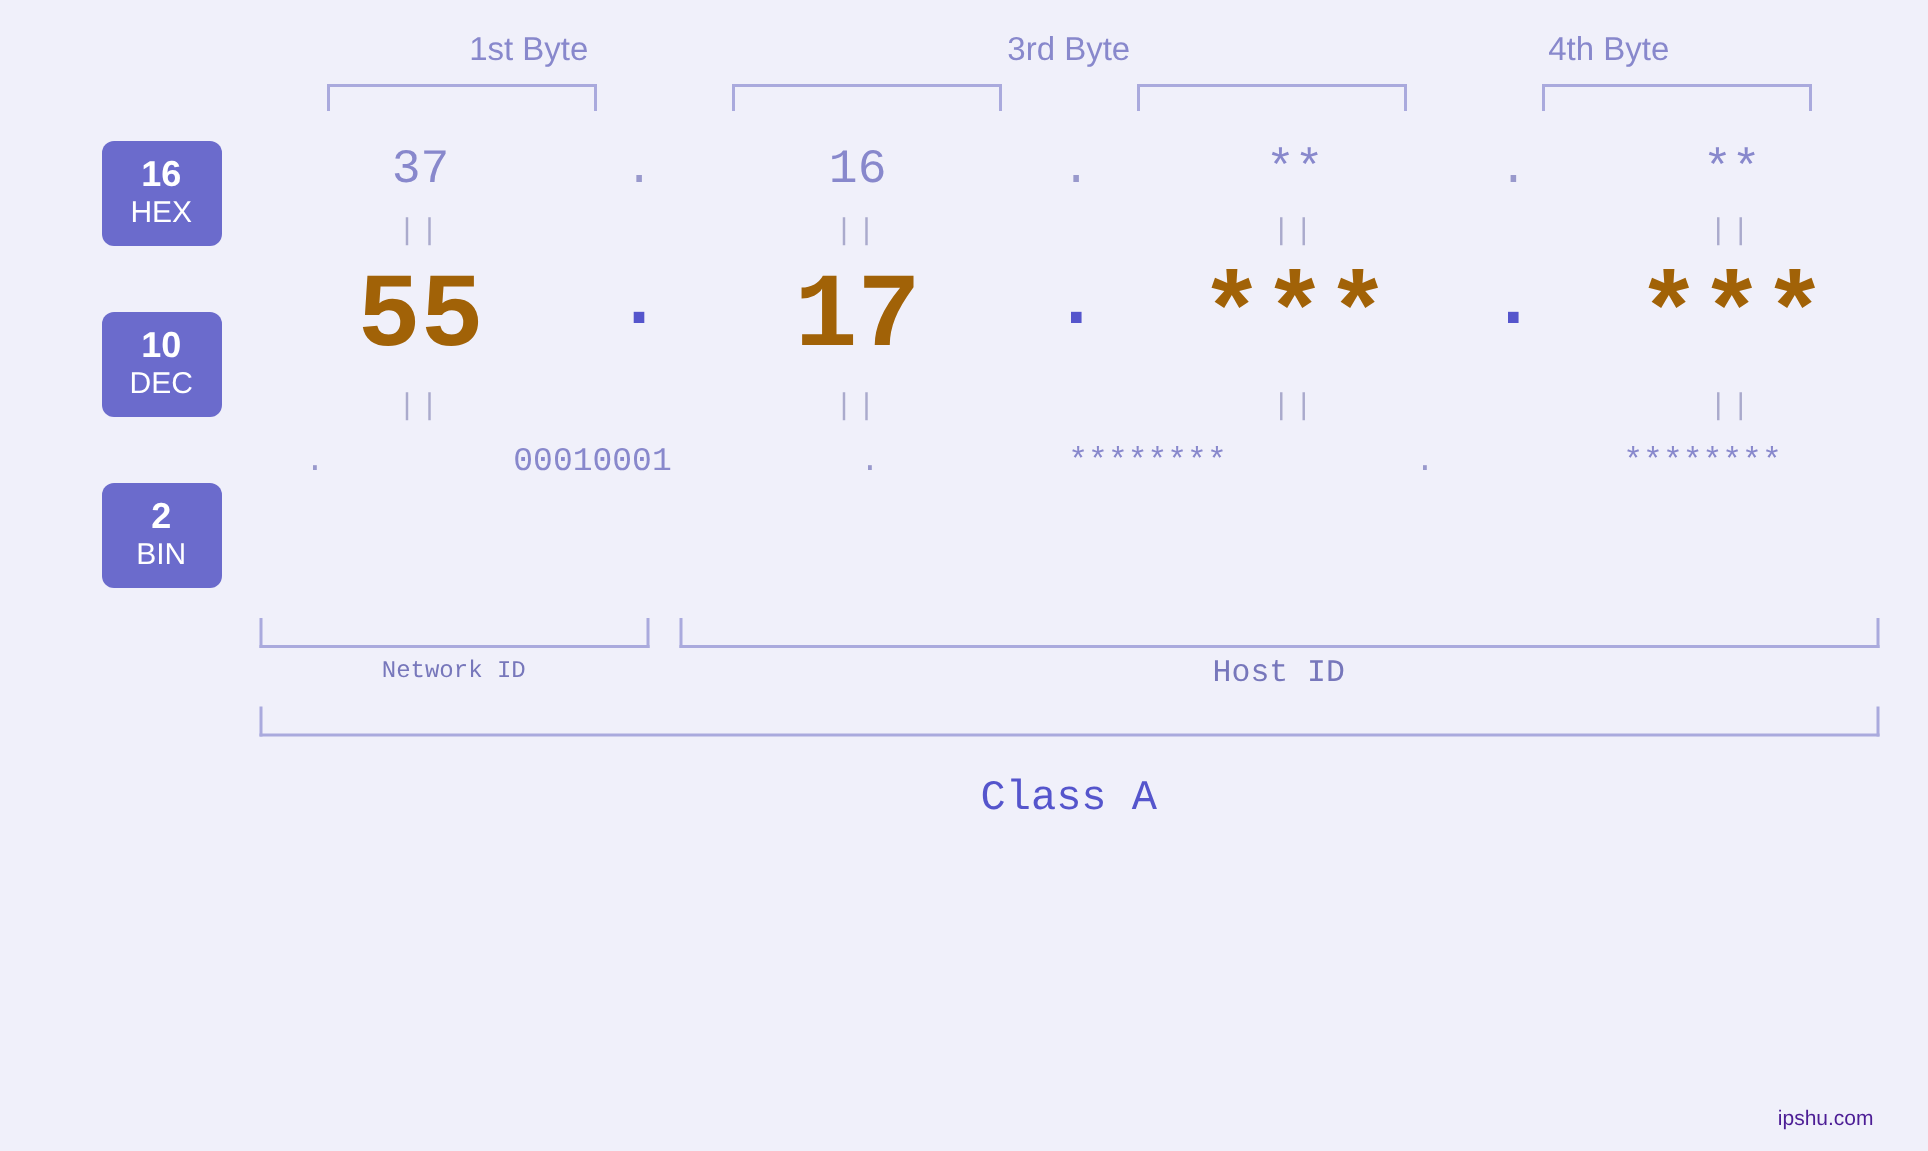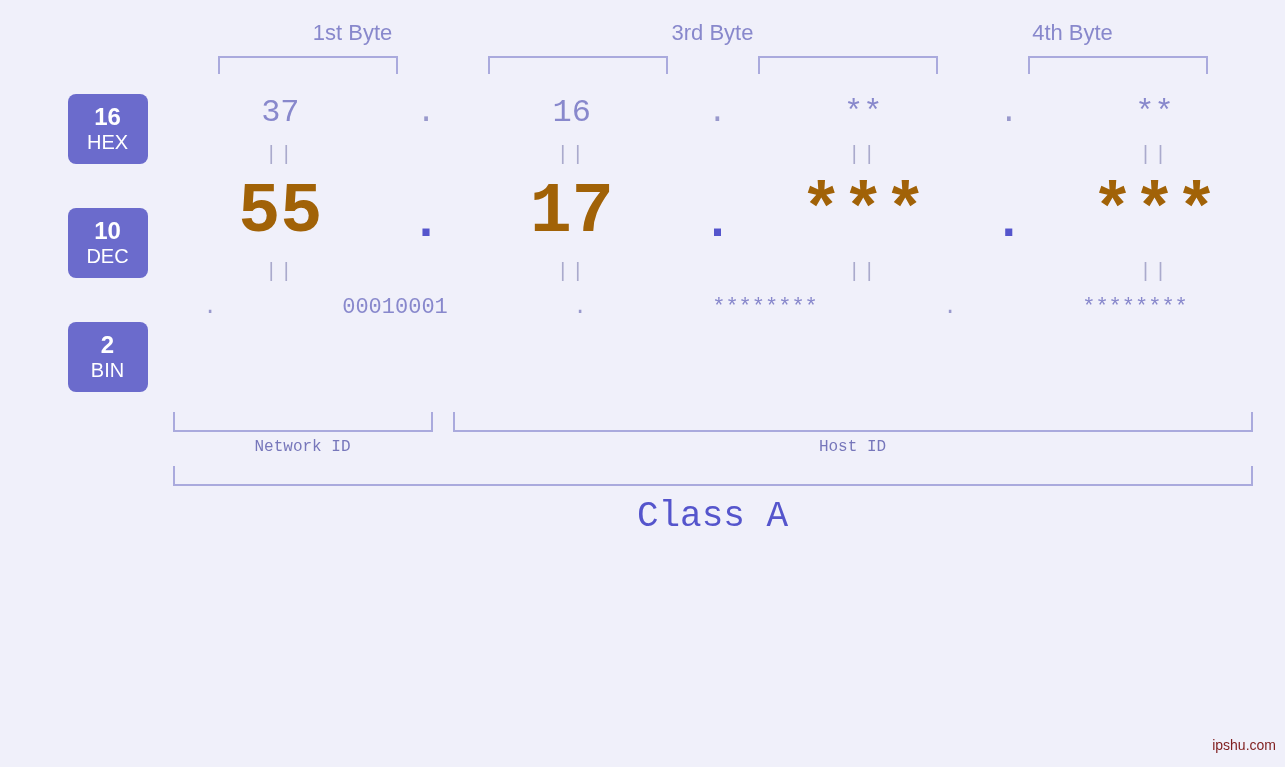--- a/index.html
+++ b/index.html
@@ -103,21 +103,21 @@
     
     .values-grid {
       flex: 1;
       display: flex;
       flex-direction: column;
     }
 
     
     .values-row {
       display: flex;
-      align-items: flex-end;
+      align-items: flex-start;
       justify-content: space-around;
       padding: 10px 0;
     }
 
     .value-cell {
       width: 220px;
       text-align: center;
     }
 
     .sep-cell {
@@ -219,48 +219,48 @@
       width: 260px;
       text-align: center;
       color: #7777bb;
       font-size: 16px;
     }
 
     .host-id-label {
       flex: 1;
       text-align: center;
       color: #7777bb;
-      font-size: 16px;
+      font-size: 21px;
       margin-left: 20px;
     }
 
     
     .wide-bracket {
       width: 100%;
       height: 20px;
       border-bottom: 2px solid #aaaadd;
       border-left: 2px solid #aaaadd;
       border-right: 2px solid #aaaadd;
       margin-top: 10px;
     }
 
     .class-label {
       text-align: center;
       color: #5555cc;
-      font-size: 36px;
-      margin-top: 10px;
+      font-size: 28px;
+      margin-top: 26px;
       width: 100%;
     }
 
     
     .watermark {
       position: absolute;
       bottom: 14px;
-      right: 9px;
-      color: #7f1d1d;
+      right: 36px;
+      color: #4c1d95;
       font-size: 14px;
       font-family: Arial, sans-serif;
     }
 
     
     .dot-sep {
       font-size: 50px;
       font-weight: bold;
       color: #5555cc;
       line-height: 1;

